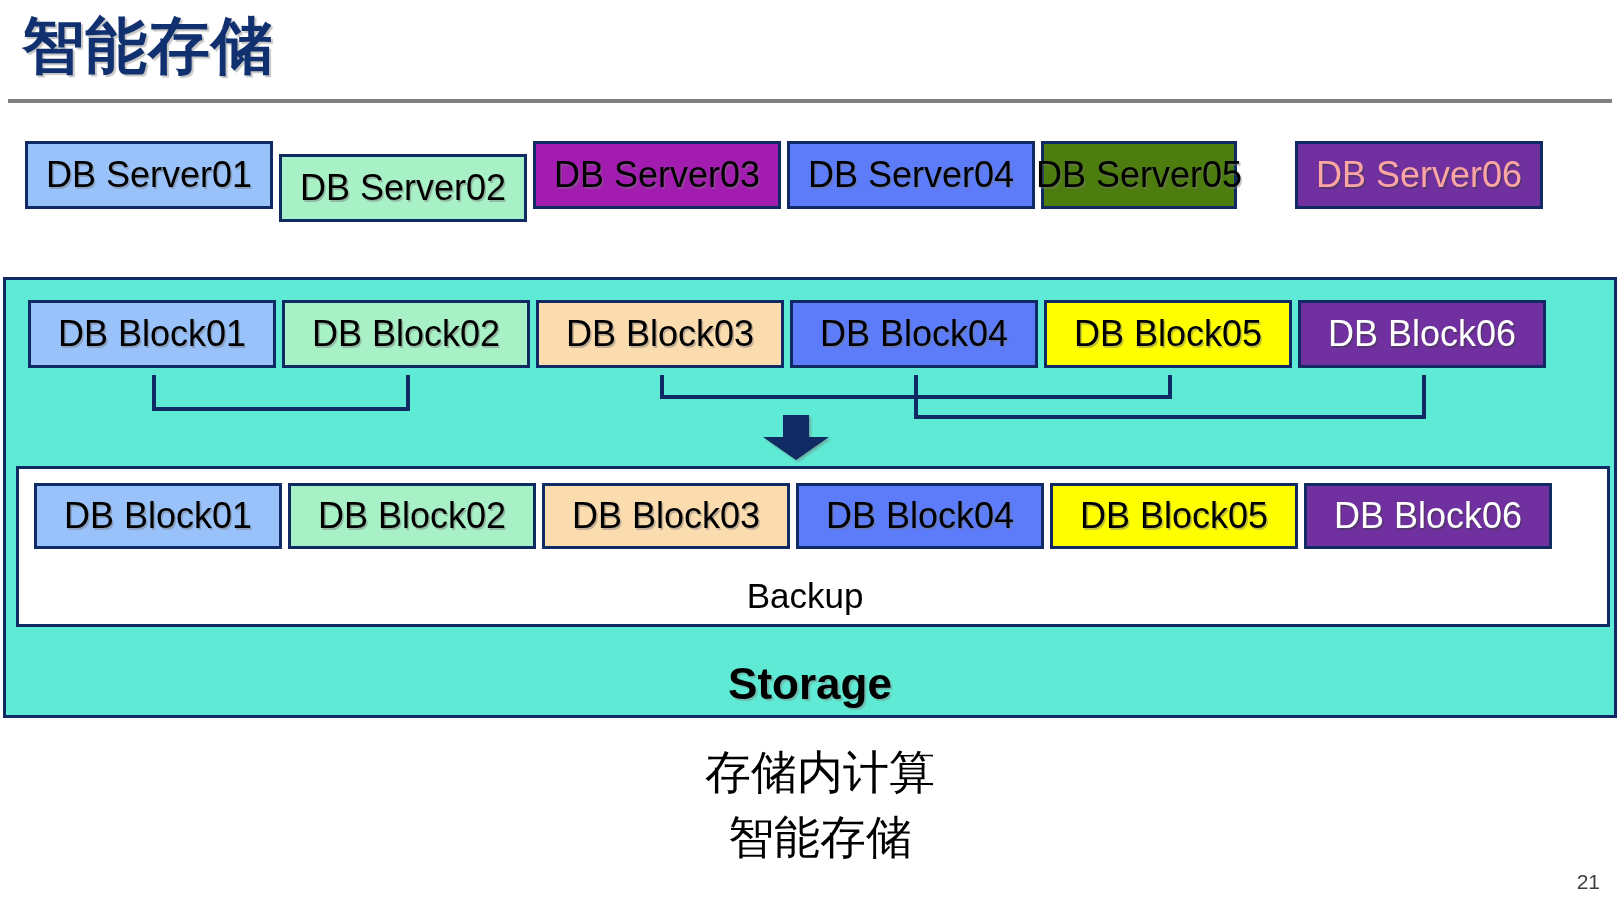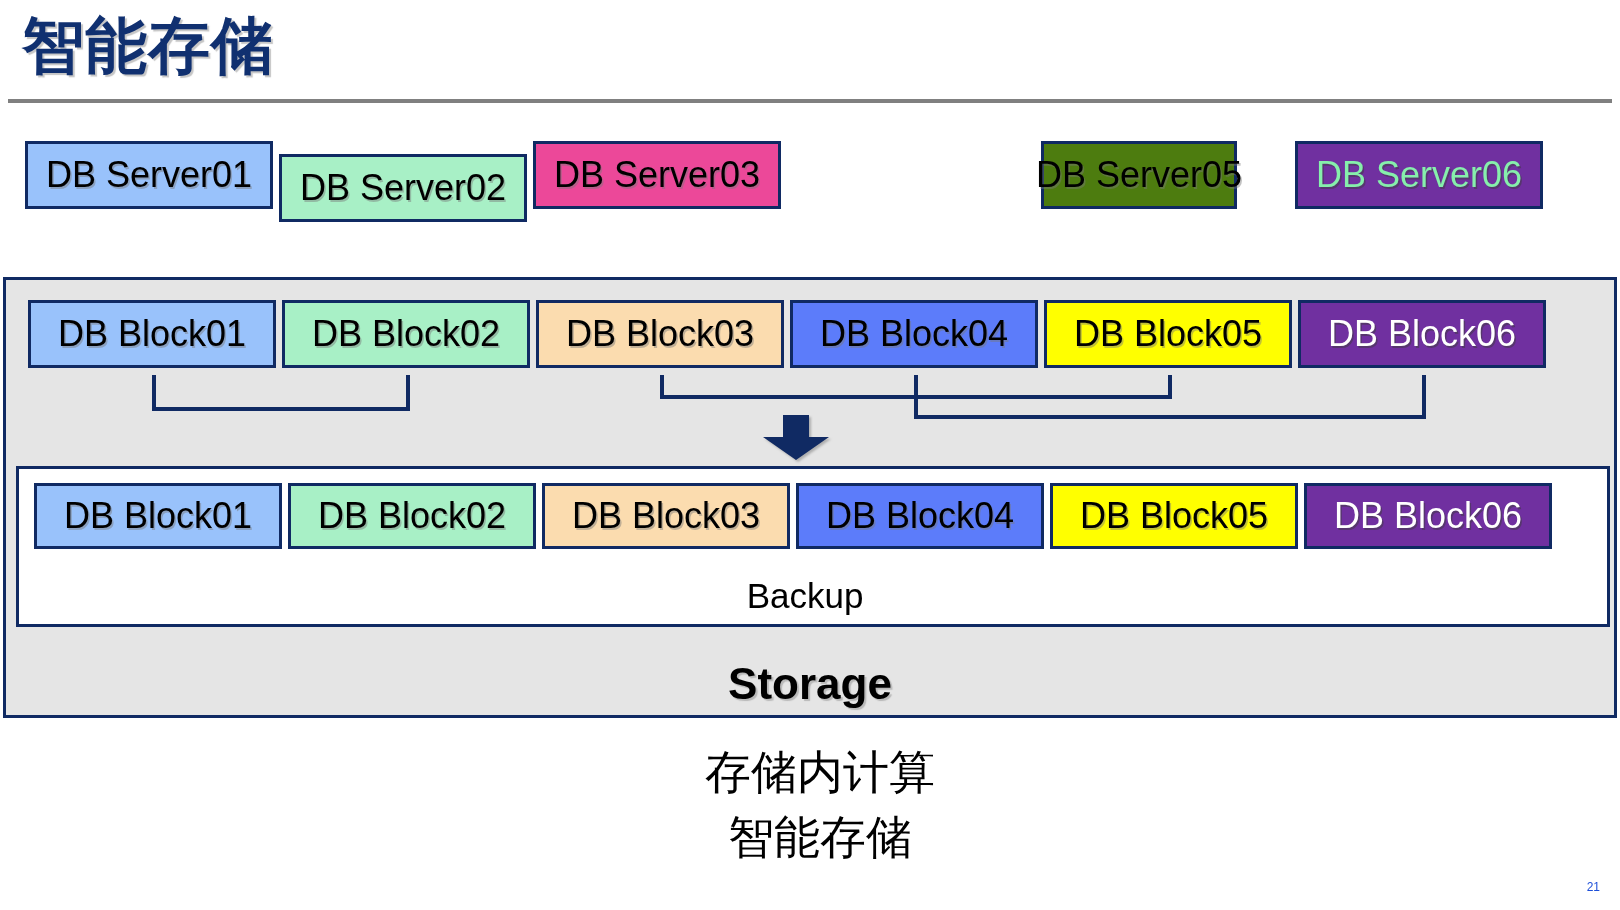--- a/index.html
+++ b/index.html
@@ -54,21 +54,21 @@
   
   #server-row { position: absolute; left: 0; top: 0; width: 1620px; height: 910px; }
 
   
   #storage-panel {
     position: absolute;
     left: 3px;
     top: 277px;
     width: 1614px;
     height: 441px;
-    background: #e5e5e5;
+    background: #5eead4;
     border: 3px solid #102a63;
     box-sizing: border-box;
   }
   #storage-label {
     position: absolute;
     left: 0;
     right: 0;
     bottom: 6px;
     text-align: center;
     font-size: 44px;
@@ -124,44 +124,47 @@
     line-height: 1.42;
     color: #000000;
   }
   #caption div { white-space: nowrap; padding-left: 20px; }
 
   
   #page-number {
     position: absolute;
     right: 20px;
     bottom: 16px;
-    font-size: 12px;
-    color: #1d4ed8;
+    font-size: 21px;
+    color: #404040;
   }
 </style>
 </head>
 <body>
 
 <div id="slide-title">智能存储</div>
 <div id="title-rule"></div>
 
 <div id="server-row">
     <div class="node" style="left: 25px; top: 141px; width: 248px; height: 68px; background: rgb(153, 194, 251); color: rgb(0, 0, 0);">
       <span>DB Server01</span>
     </div>
     <div class="node" style="left: 279px; top: 154px; width: 248px; height: 68px; background: rgb(168, 240, 198); color: rgb(0, 0, 0);">
       <span>DB Server02</span>
     </div>
-    <div class="node" style="left: 533px; top: 141px; width: 248px; height: 68px; background: #ec4899; color: rgb(0, 0, 0);">
+    <div class="node" style="left: 533px; top: 141px; width: 248px; height: 68px; background: #a21caf; color: rgb(0, 0, 0);">
       <span>DB Server03</span>
+    </div>
+    <div class="node" style="left: 787px; top: 141px; width: 248px; height: 68px; background: rgb(92, 124, 250); color: rgb(0, 0, 0);">
+      <span>DB Server04</span>
     </div>
     <div class="node" style="left: 1041px; top: 141px; width: 196px; height: 68px; background: #4d7c0f; color: rgb(0, 0, 0);">
       <span>DB Server05</span>
     </div>
-    <div class="node light" style="left: 1295px; top: 141px; width: 248px; height: 68px; background: rgb(112, 48, 160); color: #86efac;">
+    <div class="node light" style="left: 1295px; top: 141px; width: 248px; height: 68px; background: rgb(112, 48, 160); color: #fca5a5;">
       <span>DB Server06</span>
     </div>
   </div>
 
 <div id="storage-panel">
 
   <div id="storage-inner">
       <div class="node" style="left: 22px; top: 20px; width: 248px; height: 68px; background: rgb(153, 194, 251); color: rgb(0, 0, 0);">
         <span>DB Block01</span>
       </div>

